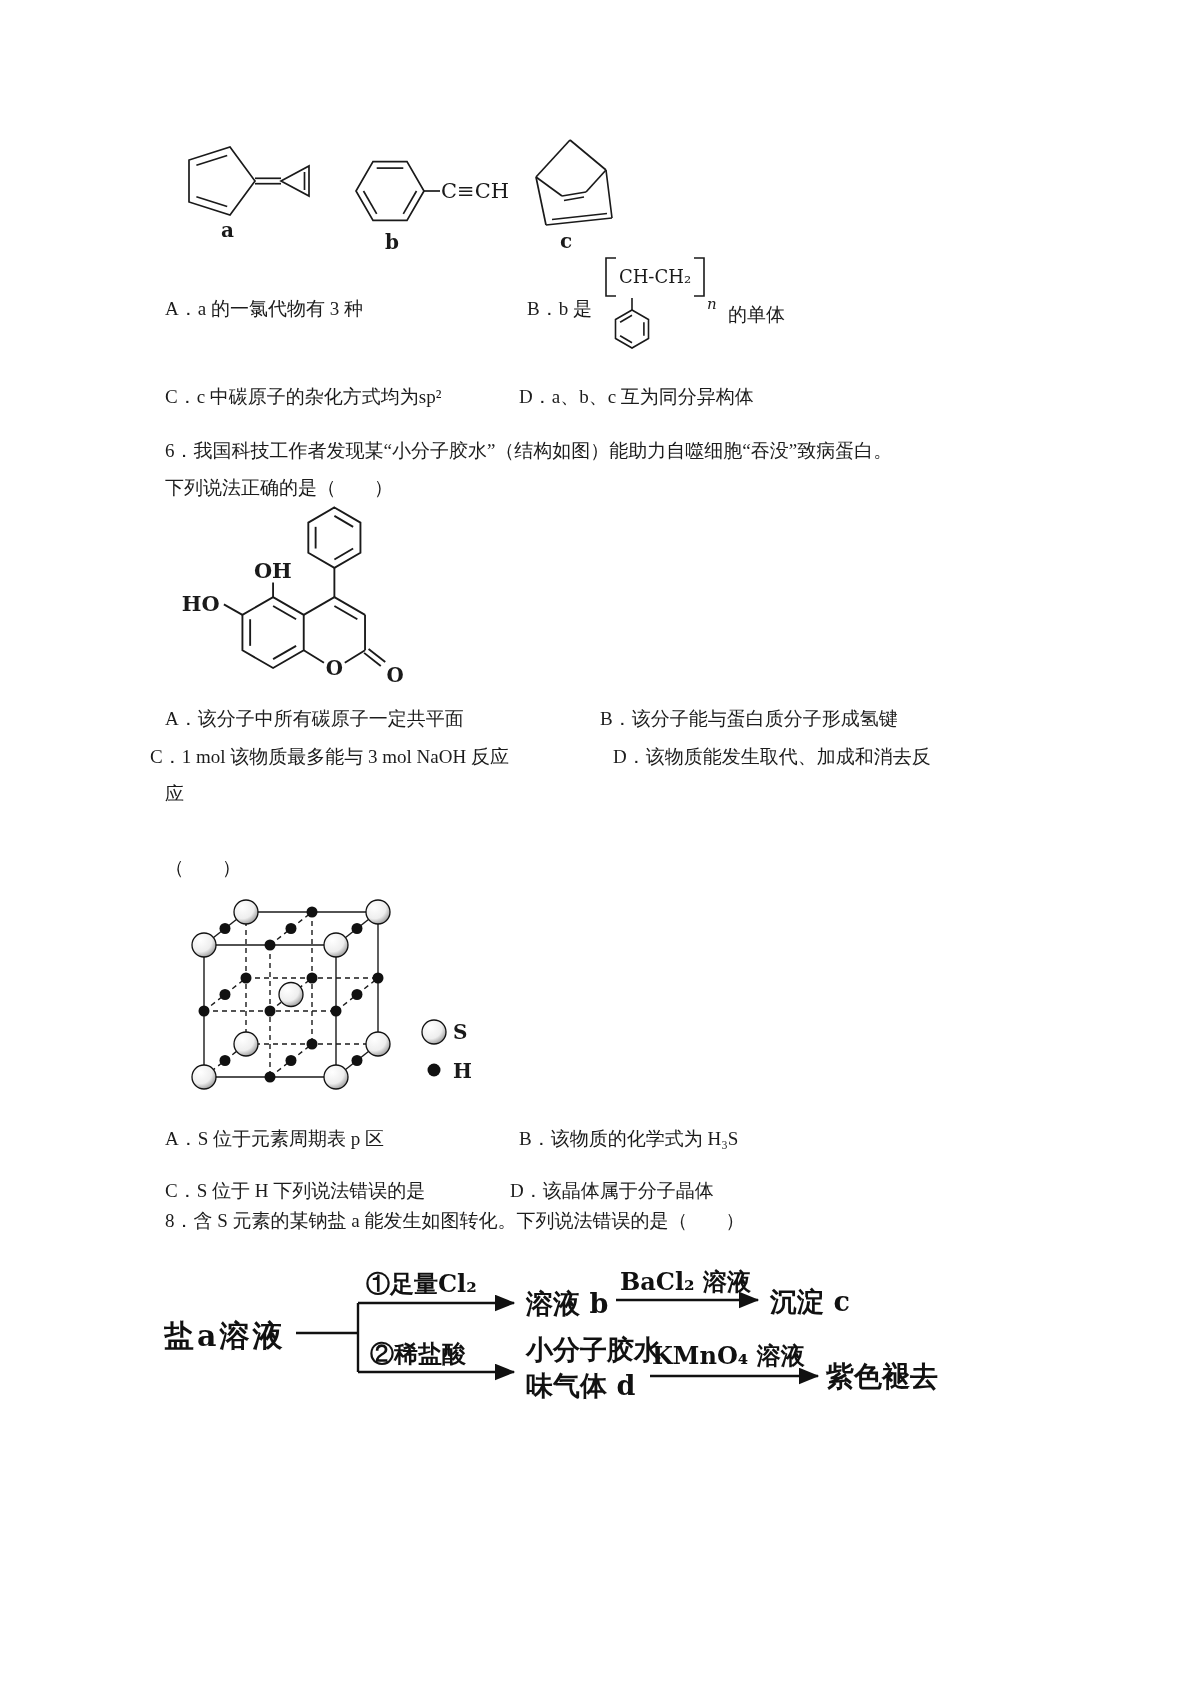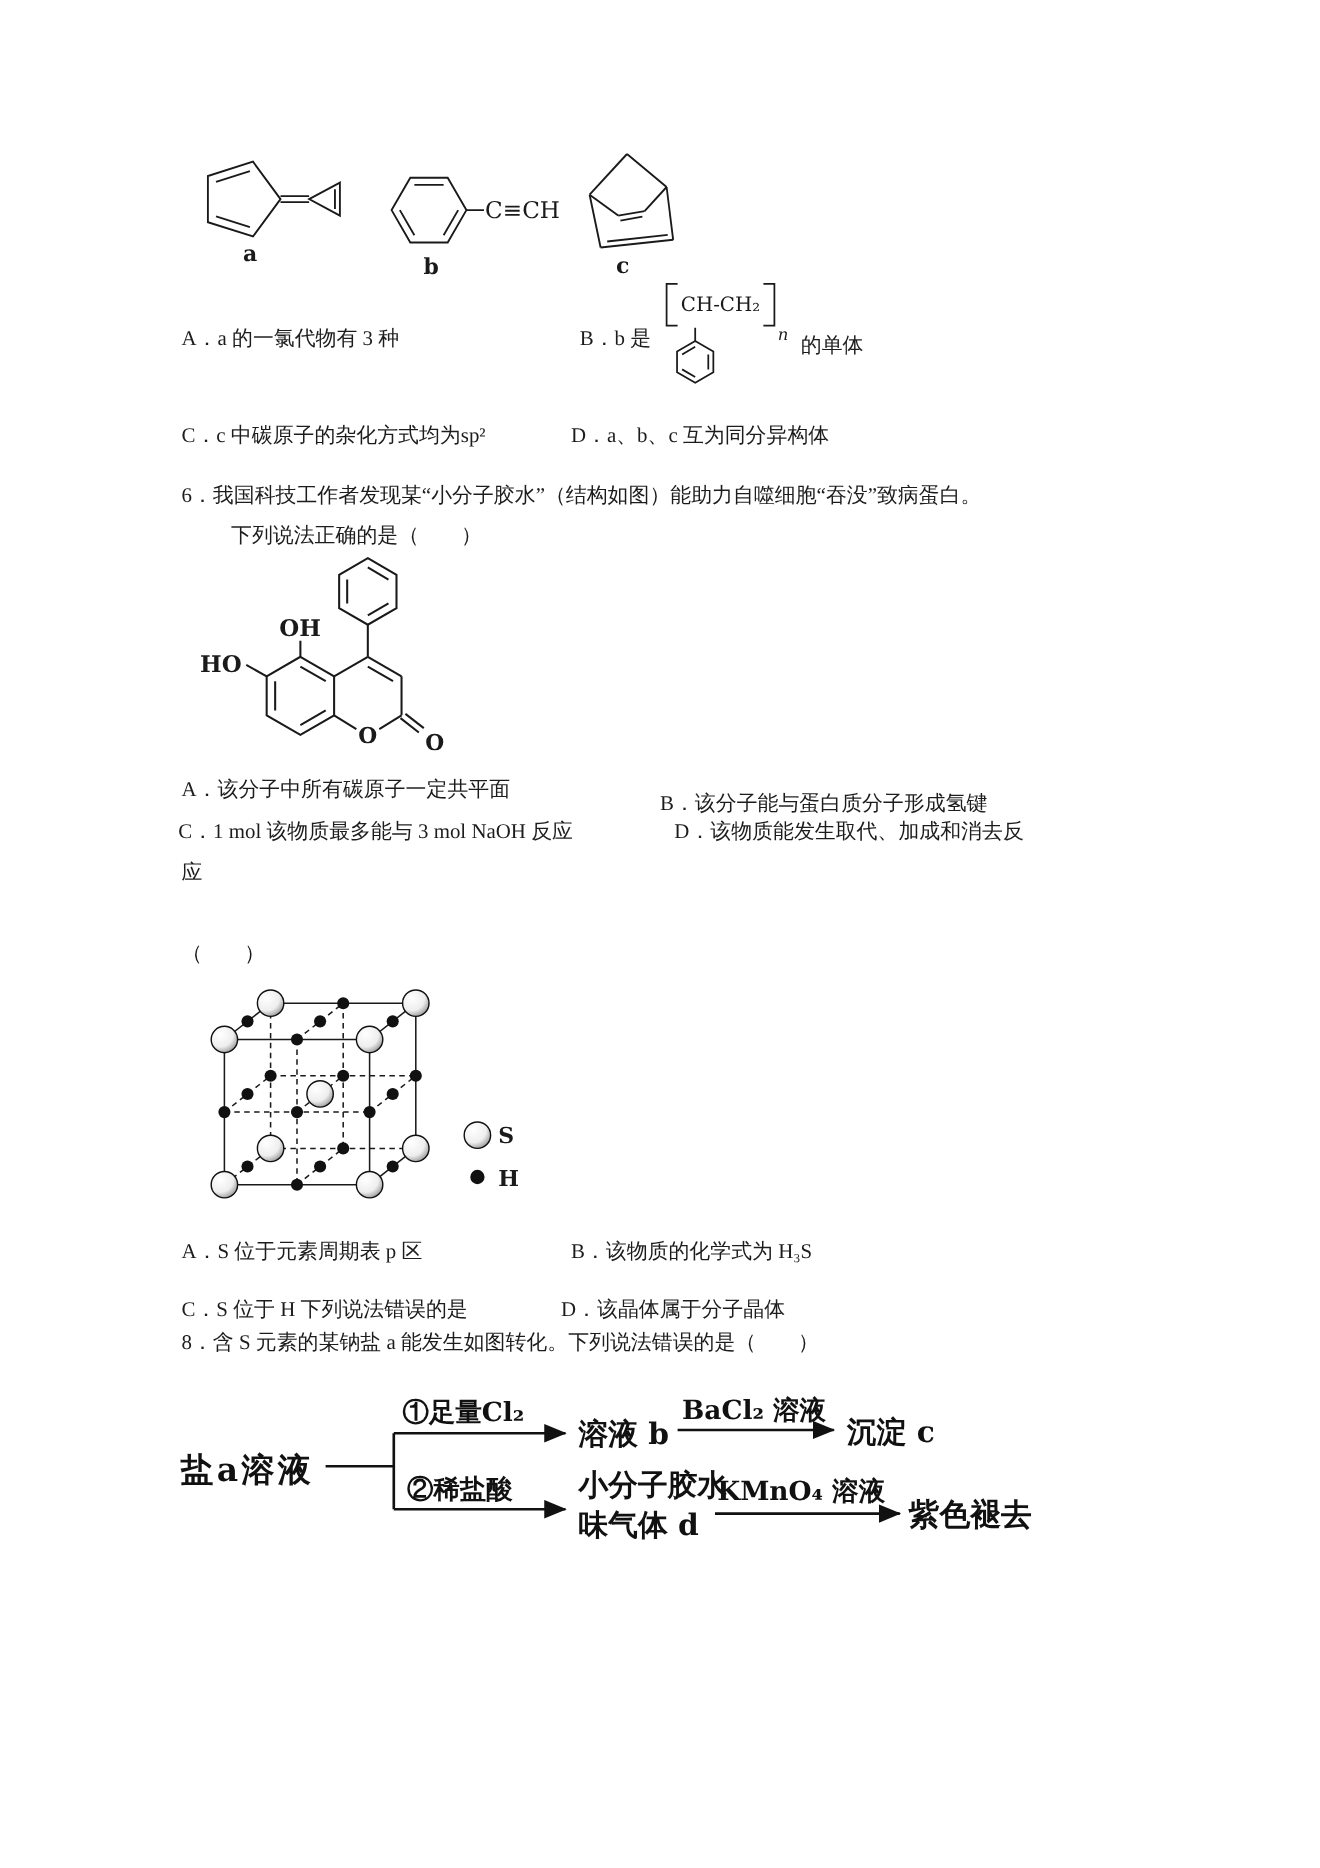--- a/index.html
+++ b/index.html
@@ -79,21 +79,21 @@
     </g>
     <text x="55" y="31" font-size="18" text-anchor="middle">CH-CH₂</text>
     <text x="107" y="57" font-size="15" font-style="italic">n</text>
   </svg>
 
   <div class="t abs" style="left:728px; top:300px;">的单体</div>
   <div class="t abs" style="left:165px; top:382px;">C．c 中碳原子的杂化方式均为sp²</div>
   <div class="t abs" style="left:519px; top:382px;">D．a、b、c 互为同分异构体</div>
 
   <div class="t abs" style="left:165px; top:436px;">6．我国科技工作者发现某“小分子胶水”（结构如图）能助力自噬细胞“吞没”致病蛋白。</div>
-  <div class="t abs" style="left:165px; top:473px;margin-left:45px;">下列说法正确的是（　　）</div>
+  <div class="t abs" style="left:165px; top:473px;">下列说法正确的是（　　）</div>
 
   <svg class="struct" style="left:178px; top:498px;" width="245" height="193" viewBox="0 0 235 185">
     <g stroke-width="1.8">
 
       <polygon points="150,9 175,23.5 175,52.5 150,67 125,52.5 125,23.5"></polygon>
       <line x1="150" y1="17.1" x2="168" y2="27.6"></line>
       <line x1="168" y1="48.4" x2="150" y2="58.9"></line>
       <line x1="132" y1="48.4" x2="132" y2="27.6"></line>
       <line x1="150" y1="67" x2="150" y2="95"></line>
 
@@ -115,22 +115,22 @@
       <line x1="91.2" y1="95" x2="91.2" y2="81"></line>
       <line x1="61.8" y1="112" x2="44" y2="102"></line>
     </g>
     <text x="91" y="77" font-size="20" font-weight="bold" text-anchor="middle">OH</text>
     <text x="40" y="108" font-size="20" font-weight="bold" text-anchor="end">HO</text>
     <text x="150" y="170" font-size="19" font-weight="bold" text-anchor="middle">O</text>
     <text x="200" y="176" font-size="19" font-weight="bold">O</text>
   </svg>
 
   <div class="t abs" style="left:165px; top:704px;">A．该分子中所有碳原子一定共平面</div>
-  <div class="t abs" style="left:600px; top:704px;margin-top:12px;">B．该分子能与蛋白质分子形成氢键</div>
-  <div class="t abs" style="left:162px; top:742px;">C．1 mol 该物质最多能与 3 mol NaOH 反应</div>
+  <div class="t abs" style="left:600px; top:704px;">B．该分子能与蛋白质分子形成氢键</div>
+  <div class="t abs" style="left:150px; top:742px;">C．1 mol 该物质最多能与 3 mol NaOH 反应</div>
   <div class="t abs" style="left:613px; top:742px;">D．该物质能发生取代、加成和消去反</div>
   <div class="t abs" style="left:165px; top:779px;">应</div>
 
   <div class="t abs" style="left:165px; top:853px;">（　　）</div>
 
   <svg class="struct" style="left:176px; top:890px;" width="330" height="225" viewBox="0 0 330 225">
     <defs>
       <radialGradient id="gS" cx="35%" cy="30%" r="80%">
         <stop offset="0%" stop-color="#ffffff"></stop>
         <stop offset="60%" stop-color="#eeeeee"></stop>

